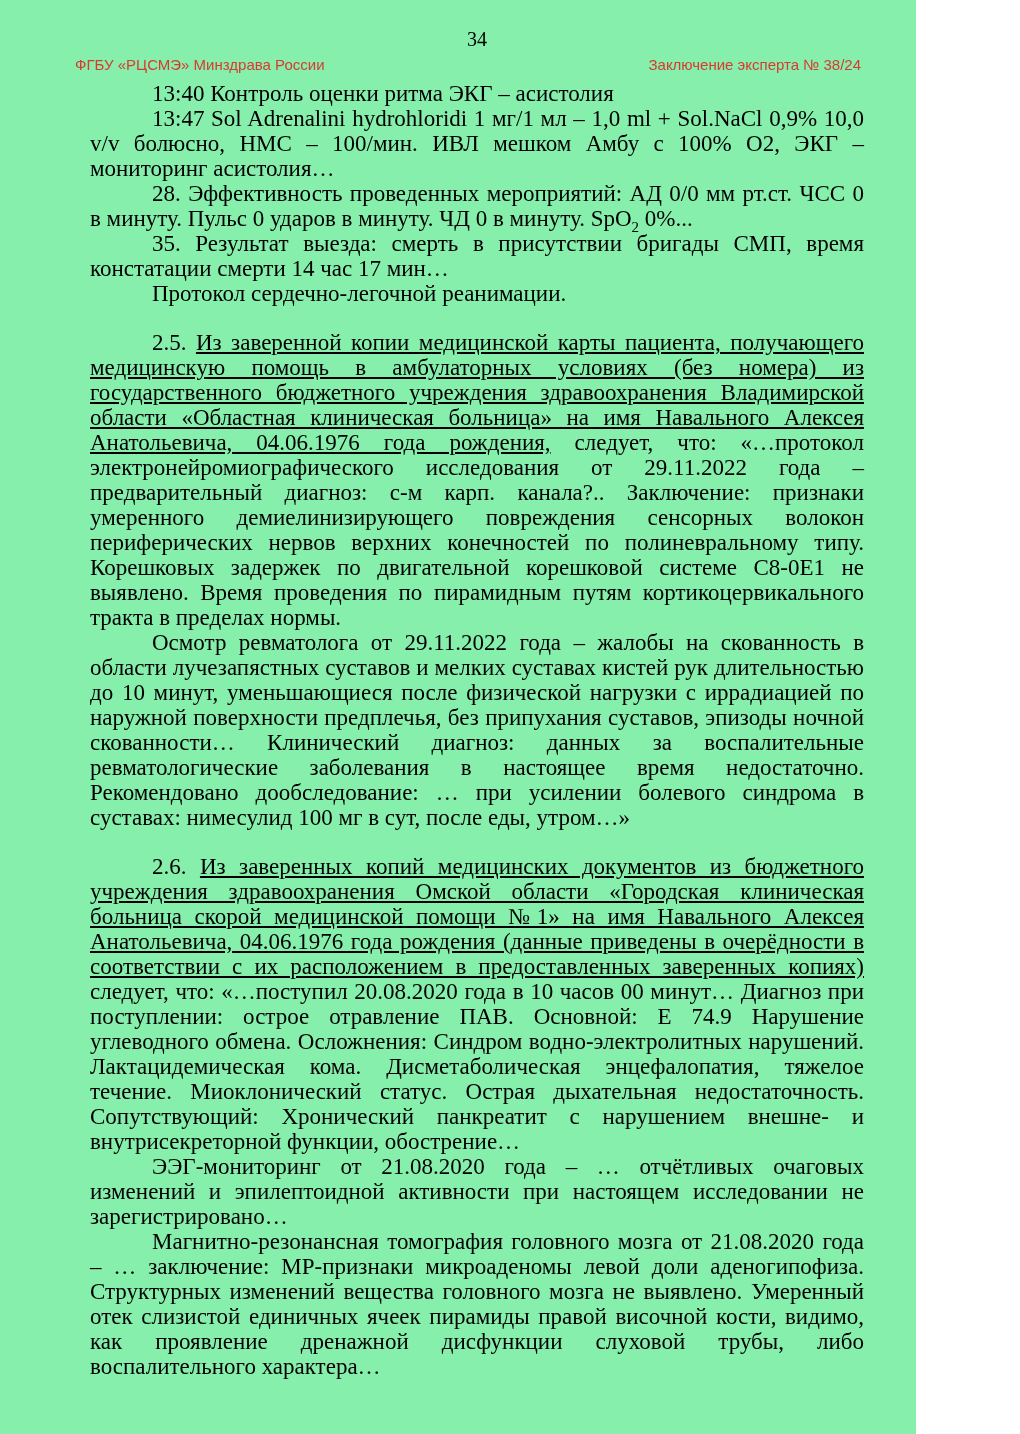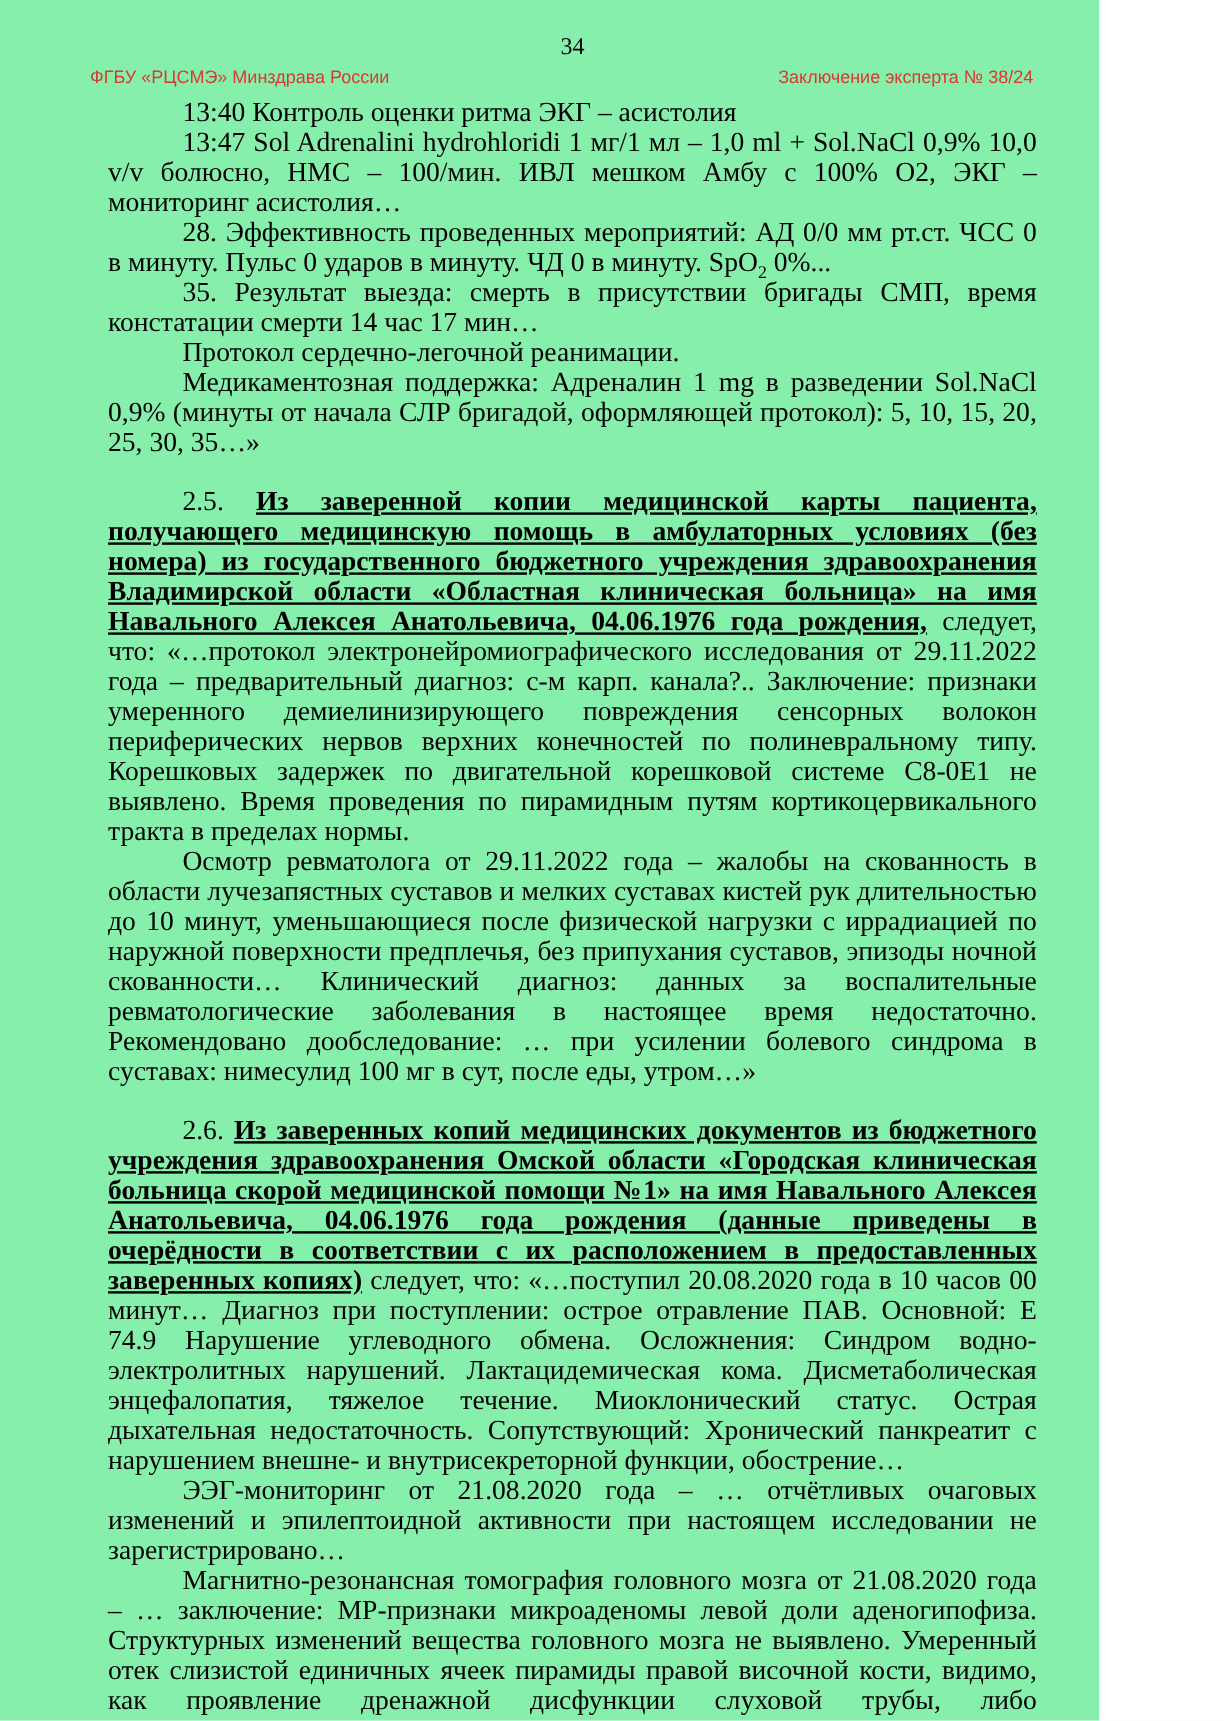--- a/index.html
+++ b/index.html
@@ -36,38 +36,37 @@
     line-height:25px;
     text-align:justify;
   }
   .para {
     margin:0;
     text-indent:62px;
     text-align:justify;
   }
   .para.gap { margin-top:24px; }
   .bold { font-weight:400; }
-  .bu { font-weight:700; text-decoration:underline; }
+  .bu { font-weight:400; text-decoration:underline; }
   .body-text sub { font-size:0.65em; line-height:0; }
 </style>
 </head>
 <body>
 
 <div class="page">
   <div class="pageno">34</div>
   <div class="doc-header">
     <span>ФГБУ «РЦСМЭ» Минздрава России</span>
     <span>Заключение эксперта № 38/24</span>
   </div>
   <div class="body-text">
       <p class="para"><span>13:40 Контроль оценки ритма ЭКГ – асистолия</span></p>
       <p class="para"><span>13:47 Sol Adrenalini hydrohloridi 1 мг/1 мл – 1,0 ml + Sol.NaCl 0,9% 10,0 v/v болюсно, НМС – 100/мин. ИВЛ мешком Амбу с 100% О2, ЭКГ – мониторинг асистолия…</span></p>
       <p class="para"><span>28. Эффективность проведенных мероприятий: АД 0/0 мм рт.ст. ЧСС 0 в минуту. Пульс 0 ударов в минуту. ЧД 0 в минуту. SpO</span><sub>2</sub><span> 0%...</span></p>
       <p class="para"><span>35. Результат выезда: смерть в присутствии бригады СМП, время констатации смерти 14 час 17 мин…</span></p>
       <p class="para"><span>Протокол сердечно-легочной реанимации.</span></p>
-      <p class="para"><span>Медикаментозная поддержка: Адреналин 1 mg в разведении Sol.NaCl 0,9% (минуты от начала СЛР бригадой, оформляющей протокол): 5, 10, 15, 20, 25, 30, 35…»</span></p>
       <p class="para gap"><span class="bold">2.5. </span><span class="bu">Из заверенной копии медицинской карты пациента, получающего медицинскую помощь в амбулаторных условиях (без номера) из государственного бюджетного учреждения здравоохранения Владимирской области «Областная клиническая больница» на имя Навального Алексея Анатольевича, 04.06.1976 года рождения,</span><span> следует, что: «…протокол электронейромиографического исследования от 29.11.2022 года – предварительный диагноз: с-м карп. канала?.. Заключение: признаки умеренного демиелинизирующего повреждения сенсорных волокон периферических нервов верхних конечностей по полиневральному типу. Корешковых задержек по двигательной корешковой системе С8-0Е1 не выявлено. Время проведения по пирамидным путям кортикоцервикального тракта в пределах нормы.</span></p>
       <p class="para"><span>Осмотр ревматолога от 29.11.2022 года – жалобы на скованность в области лучезапястных суставов и мелких суставах кистей рук длительностью до 10 минут, уменьшающиеся после физической нагрузки с иррадиацией по наружной поверхности предплечья, без припухания суставов, эпизоды ночной скованности… Клинический диагноз: данных за воспалительные ревматологические заболевания в настоящее время недостаточно. Рекомендовано дообследование: … при усилении болевого синдрома в суставах: нимесулид 100 мг в сут, после еды, утром…»</span></p>
       <p class="para gap"><span class="bold">2.6. </span><span class="bu">Из заверенных копий медицинских документов из бюджетного учреждения здравоохранения Омской области «Городская клиническая больница скорой медицинской помощи №1» на имя Навального Алексея Анатольевича, 04.06.1976 года рождения (данные приведены в очерёдности в соответствии с их расположением в предоставленных заверенных копиях)</span><span> следует, что: «…поступил 20.08.2020 года в 10 часов 00 минут… Диагноз при поступлении: острое отравление ПАВ. Основной: Е 74.9 Нарушение углеводного обмена. Осложнения: Синдром водно-электролитных нарушений. Лактацидемическая кома. Дисметаболическая энцефалопатия, тяжелое течение. Миоклонический статус. Острая дыхательная недостаточность. Сопутствующий: Хронический панкреатит с нарушением внешне- и внутрисекреторной функции, обострение…</span></p>
       <p class="para"><span>ЭЭГ-мониторинг от 21.08.2020 года – … отчётливых очаговых изменений и эпилептоидной активности при настоящем исследовании не зарегистрировано…</span></p>
       <p class="para"><span>Магнитно-резонансная томография головного мозга от 21.08.2020 года – … заключение: МР-признаки микроаденомы левой доли аденогипофиза. Структурных изменений вещества головного мозга не выявлено. Умеренный отек слизистой единичных ячеек пирамиды правой височной кости, видимо, как проявление дренажной дисфункции слуховой трубы, либо воспалительного характера…</span></p>
     </div>
 </div>
 
 </body></html>

